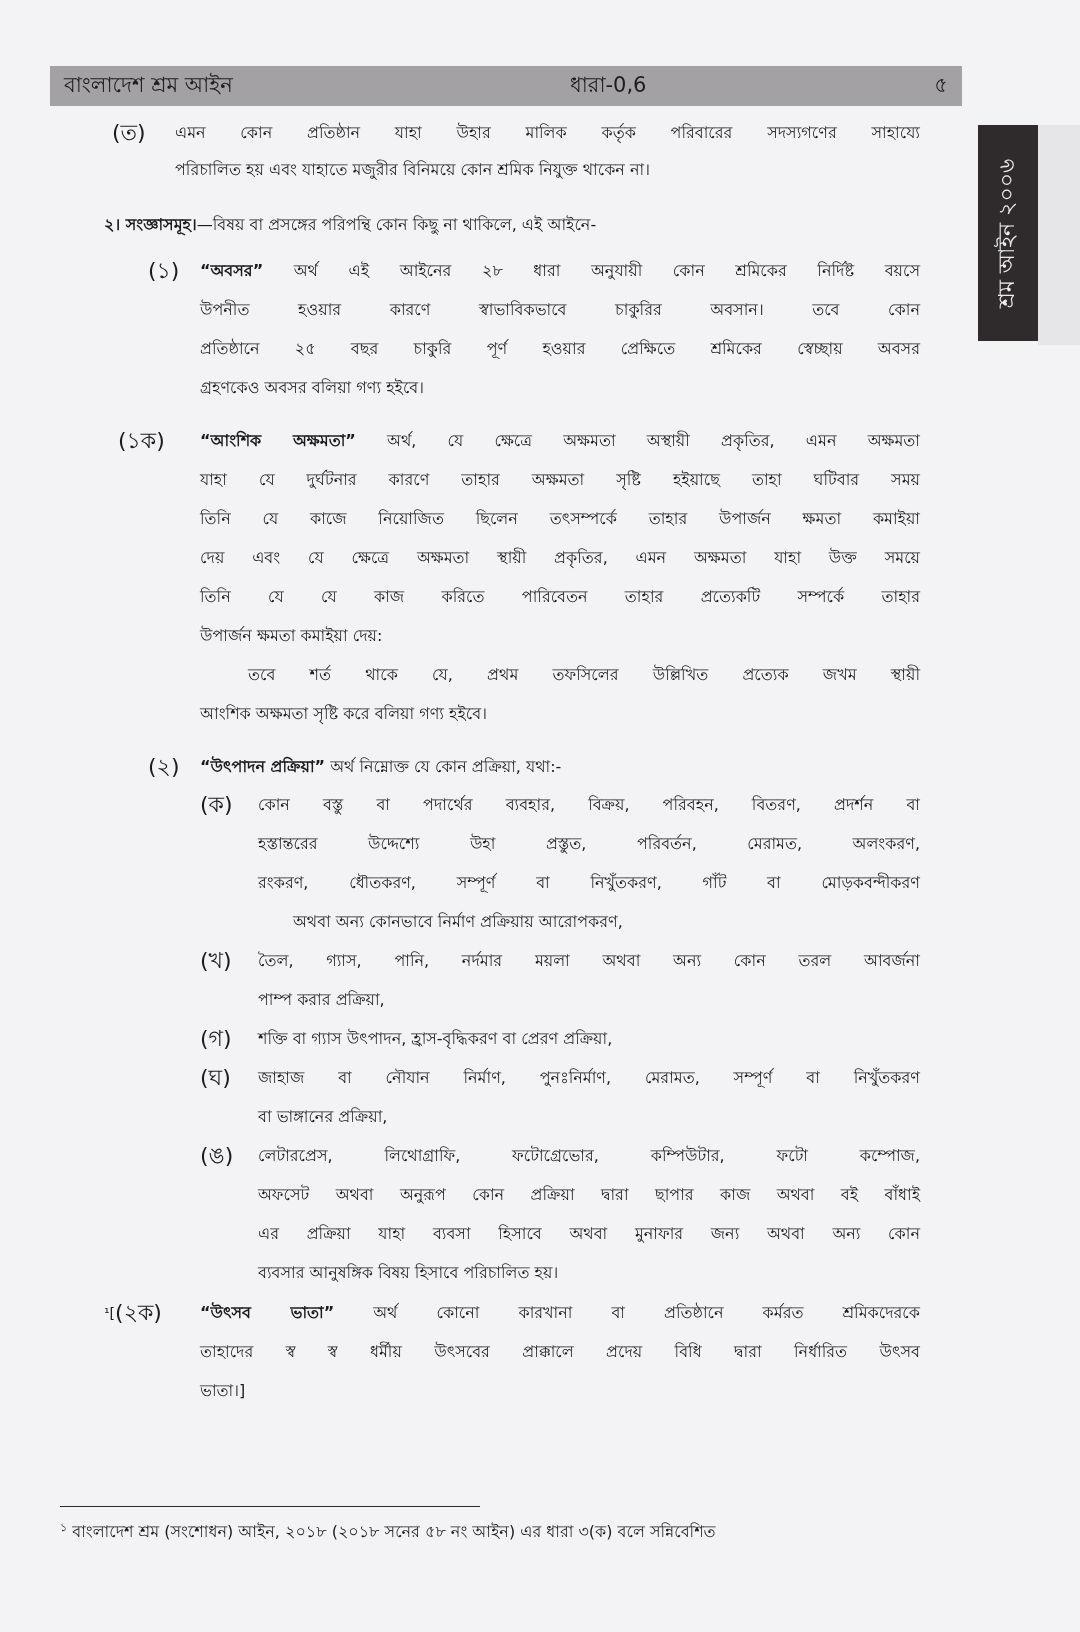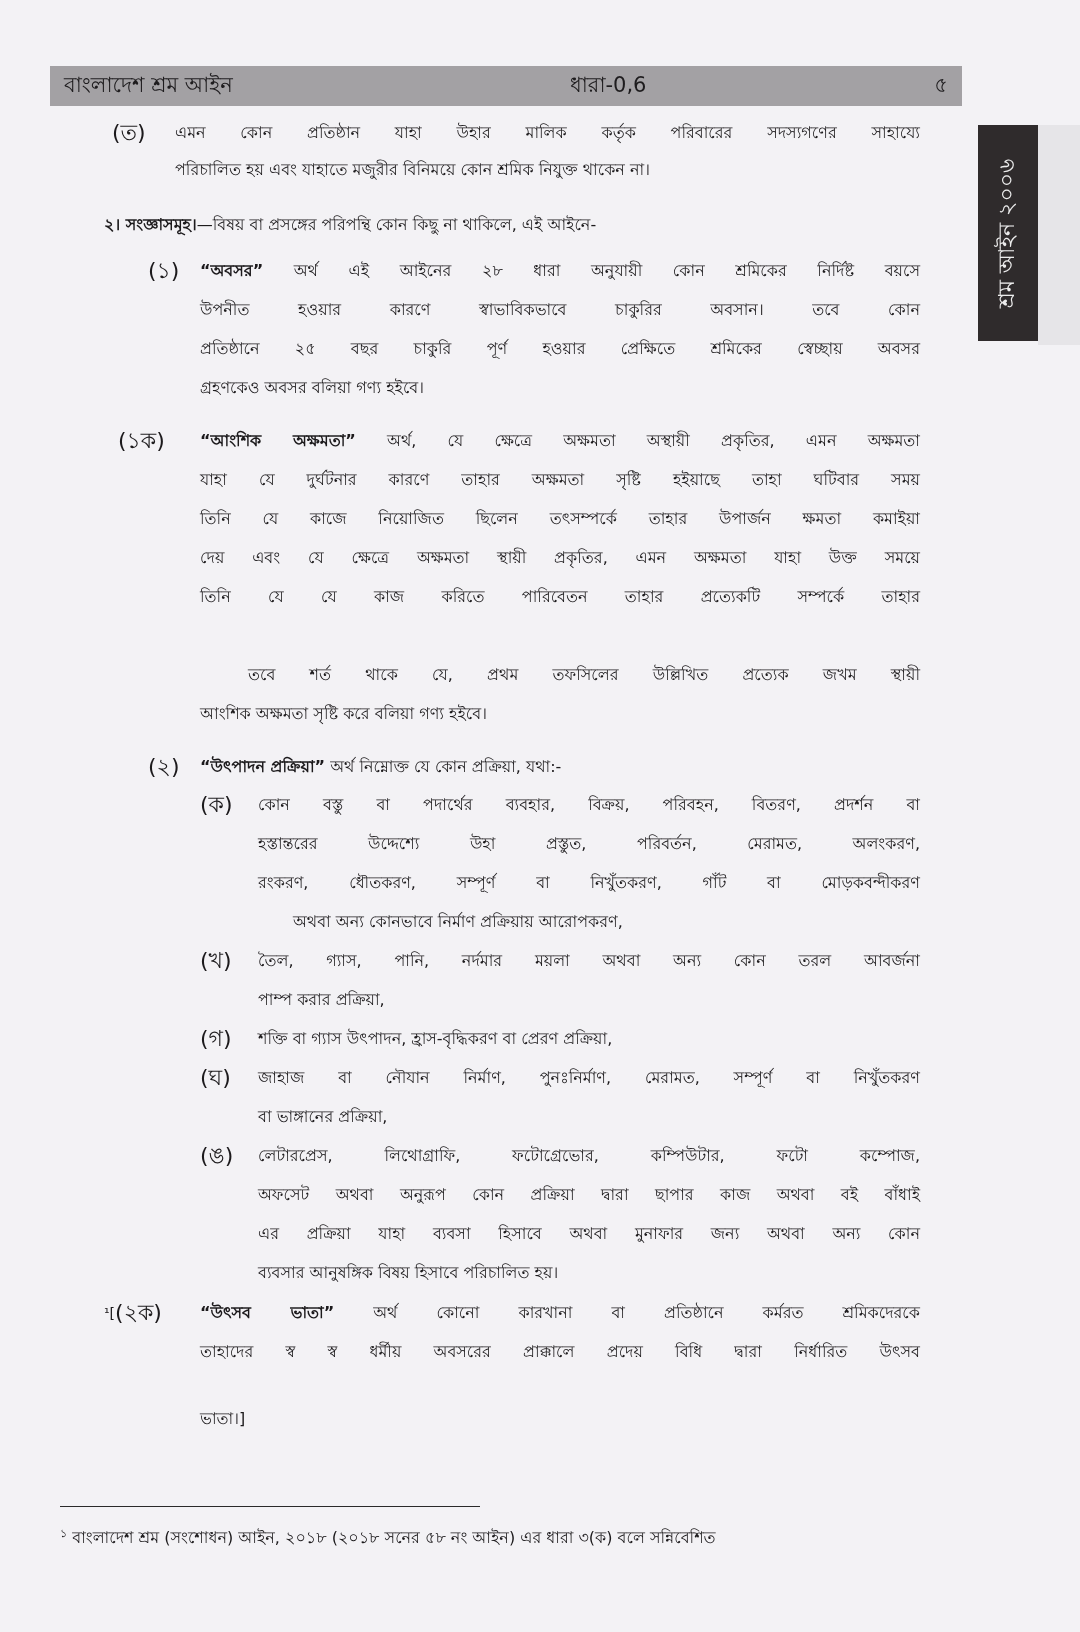--- a/index.html
+++ b/index.html
@@ -30,21 +30,21 @@
   }
   .side-shadow {
     position:absolute; left:1038px; top:125px; width:42px; height:220px;
     background:#e6e5e8;
   }
   .line { position:absolute; font-size:16px; line-height:30px; white-space:nowrap; }
   .lbl { position:absolute; font-size:22px; line-height:30px; }
   .justify { text-align:justify; text-align-last:justify; white-space:normal; }
   b { font-weight:bold;text-align:center; }
   .fn-rule { position:absolute; left:60px; top:1506px; width:420px; height:1px; background:#2a2a2a; }
-  .footnote { position:absolute; left:60px; top:1518px; font-size:16px; line-height:32px; }
+  .footnote { position:absolute; left:60px; top:1518px; font-size:16px; line-height:20px; }
   .footnote sup { font-size:11px; }
   .bleed { position:absolute; color:#d9d7db; font-size:20px; white-space:nowrap; }
 </style>
 </head>
 <body>
 
 <div class="page">
 
   <div class="bleed" style="left:120px;top:164px;">&nbsp;</div>
 
@@ -72,20 +72,21 @@
   <div class="line justify" style="left:200px;top:295px;width:720px;">উপনীত হওয়ার কারণে স্বাভাবিকভাবে চাকুরির অবসান। তবে কোন</div>
   <div class="line justify" style="left:200px;top:334px;width:720px;">প্রতিষ্ঠানে ২৫ বছর চাকুরি পূর্ণ হওয়ার প্রেক্ষিতে শ্রমিকের স্বেচ্ছায় অবসর</div>
   <div class="line" style="left:200px;top:373px;">গ্রহণকেও অবসর বলিয়া গণ্য হইবে।</div>
 
   <div class="lbl" style="left:118px;top:426px;">(১ক)</div>
   <div class="line justify" style="left:200px;top:426px;width:720px;"><b>“আংশিক অক্ষমতা”</b><span> অর্থ, যে ক্ষেত্রে অক্ষমতা অস্থায়ী প্রকৃতির, এমন অক্ষমতা</span></div>
   <div class="line justify" style="left:200px;top:465px;width:720px;">যাহা যে দুর্ঘটনার কারণে তাহার অক্ষমতা সৃষ্টি হইয়াছে তাহা ঘটিবার সময়</div>
   <div class="line justify" style="left:200px;top:504px;width:720px;">তিনি যে কাজে নিয়োজিত ছিলেন তৎসম্পর্কে তাহার উপার্জন ক্ষমতা কমাইয়া</div>
   <div class="line justify" style="left:200px;top:543px;width:720px;">দেয় এবং যে ক্ষেত্রে অক্ষমতা স্থায়ী প্রকৃতির, এমন অক্ষমতা যাহা উক্ত সময়ে</div>
   <div class="line justify" style="left:200px;top:582px;width:720px;">তিনি যে যে কাজ করিতে পারিবেতন তাহার প্রত্যেকটি সম্পর্কে তাহার</div>
+  <div class="line" style="left:200px;top:621px;">উপার্জন ক্ষমতা কমাইয়া দেয়:</div>
   <div class="line justify" style="left:248px;top:660px;width:672px;">তবে শর্ত থাকে যে, প্রথম তফসিলের উল্লিখিত প্রত্যেক জখম স্থায়ী</div>
   <div class="line" style="left:200px;top:699px;">আংশিক অক্ষমতা সৃষ্টি করে বলিয়া গণ্য হইবে।</div>
 
   <div class="lbl" style="left:148px;top:752px;">(২)</div>
   <div class="line" style="left:200px;top:752px;"><b>“উৎপাদন প্রক্রিয়া”</b><span> অর্থ নিম্নোক্ত যে কোন প্রক্রিয়া, যথা:-</span></div>
 
   <div class="lbl" style="left:200px;top:790px;">(ক)</div>
   <div class="line justify" style="left:258px;top:790px;width:662px;">কোন বস্তু বা পদার্থের ব্যবহার, বিক্রয়, পরিবহন, বিতরণ, প্রদর্শন বা</div>
   <div class="line justify" style="left:258px;top:829px;width:662px;">হস্তান্তরের উদ্দেশ্যে উহা প্রস্তুত, পরিবর্তন, মেরামত, অলংকরণ,</div>
   <div class="line justify" style="left:258px;top:868px;width:662px;">রংকরণ, ধৌতকরণ, সম্পূর্ণ বা নিখুঁতকরণ, গাঁট বা মোড়কবন্দীকরণ</div>
@@ -103,21 +104,21 @@
   <div class="line" style="left:258px;top:1102px;">বা ভাঙ্গানের প্রক্রিয়া,</div>
 
   <div class="lbl" style="left:200px;top:1141px;">(ঙ)</div>
   <div class="line justify" style="left:258px;top:1141px;width:662px;">লেটারপ্রেস, লিথোগ্রাফি, ফটোগ্রেভোর, কম্পিউটার, ফটো কম্পোজ,</div>
   <div class="line justify" style="left:258px;top:1180px;width:662px;">অফসেট অথবা অনুরূপ কোন প্রক্রিয়া দ্বারা ছাপার কাজ অথবা বই বাঁধাই</div>
   <div class="line justify" style="left:258px;top:1219px;width:662px;">এর প্রক্রিয়া যাহা ব্যবসা হিসাবে অথবা মুনাফার জন্য অথবা অন্য কোন</div>
   <div class="line" style="left:258px;top:1258px;">ব্যবসার আনুষঙ্গিক বিষয় হিসাবে পরিচালিত হয়।</div>
 
   <div class="lbl" style="left:104px;top:1298px;"><span style="font-size:14px;vertical-align:top;">¹[</span><span>(২ক)</span></div>
   <div class="line justify" style="left:200px;top:1298px;width:720px;"><b>“উৎসব ভাতা”</b><span> অর্থ কোনো কারখানা বা প্রতিষ্ঠানে কর্মরত শ্রমিকদেরকে</span></div>
-  <div class="line justify" style="left:200px;top:1337px;width:720px;">তাহাদের স্ব স্ব ধর্মীয় অবসরের প্রাক্কালে প্রদেয় বিধি দ্বারা নির্ধারিত উৎসব</div>
-  <div class="line" style="left:200px;top:1376px;margin-top:28px;">ভাতা।]</div>
+  <div class="line justify" style="left:200px;top:1337px;width:720px;">তাহাদের স্ব স্ব ধর্মীয় উৎসবের প্রাক্কালে প্রদেয় বিধি দ্বারা নির্ধারিত উৎসব</div>
+  <div class="line" style="left:200px;top:1376px;">ভাতা।]</div>
 
   <div class="fn-rule"></div>
   <div class="footnote">
     <sup>১</sup>
     <span>বাংলাদেশ শ্রম (সংশোধন) আইন, ২০১৮ (২০১৮ সনের ৫৮ নং আইন) এর ধারা ৩(ক) বলে সন্নিবেশিত</span>
   </div>
 </div>
 
 </body></html>

